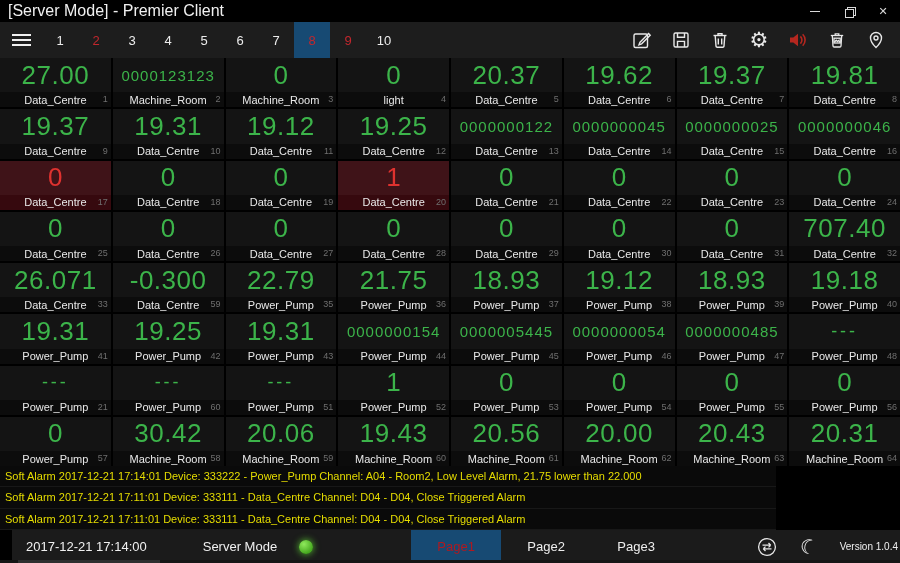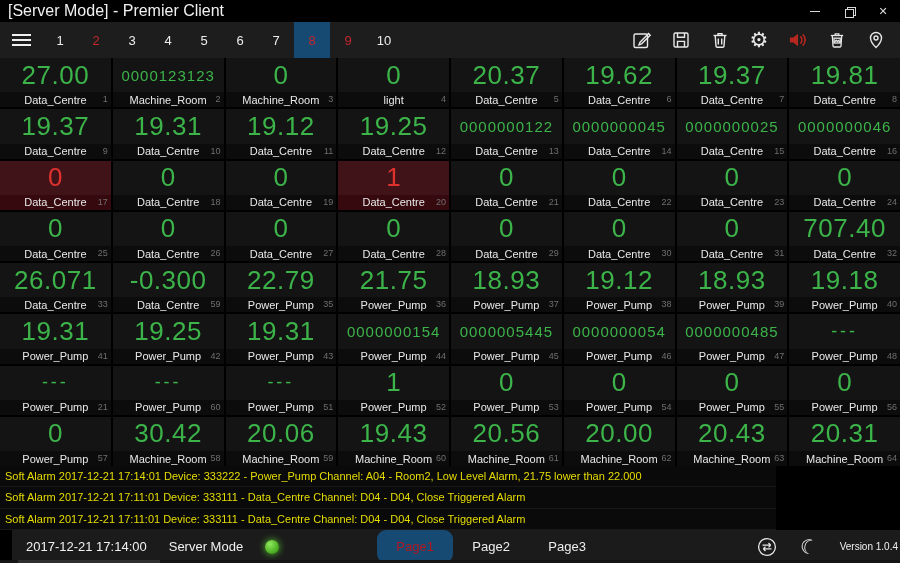--- a/index.html
+++ b/index.html
@@ -49,26 +49,26 @@
   .alarms { position:absolute; top:466px; left:0; width:776px; height:64px; background:#060606;
     display:flex; flex-direction:column; }
   .alarm-row { flex:1; display:flex; align-items:center; padding-left:5px;
     color:#e6dd00; font-size:11px; white-space:nowrap; background:#0a0a0a;
     border-bottom:1px solid #181818; cursor:default; }
 
   
   .statusbar { position:absolute; bottom:0; left:12px; width:900px; height:33px; background:#1b1b1b;
     display:flex; align-items:center; color:#f0f0f0; font-size:13px; }
   .ts { margin-left:14px; }
-  .mode { margin-left:22px; }
+  .mode { margin-left:56px; }
   .led { width:14px; height:14px; border-radius:50%; margin-left:22px;
     background:radial-gradient(circle at 35% 30%, #8fe95c, #46a81f 70%);
     box-shadow:0 0 6px 1px rgba(90,200,50,.7); }
   .pages { margin-left:98px; display:flex; height:100%; }
-  .page { width:76px; display:flex; align-items:center; justify-content:center; color:#ededed; cursor:pointer;border-radius:9px; }
+  .page { width:90px; display:flex; align-items:center; justify-content:center; color:#ededed; cursor:pointer; }
   .page.selected { background:#174a73; color:#b01920; }
   .sb-right { margin-left:auto; display:flex; align-items:center; gap:20px; padding-right:14px; }
   .moon-glyph { color:#e8e8e8; font-size:20px; transform:rotate(14deg); display:block; }
   .version { color:#f0f0f0; font-size:10px; }
 
   
   .hscroll { position:absolute; bottom:0; left:0; width:900px; height:3px; background:#151515; z-index:5; }
   .hscroll-thumb { position:absolute; left:18px; top:0; width:142px; height:3px; background:#2f2f2f; }
 
   svg.icon { display:block; }

